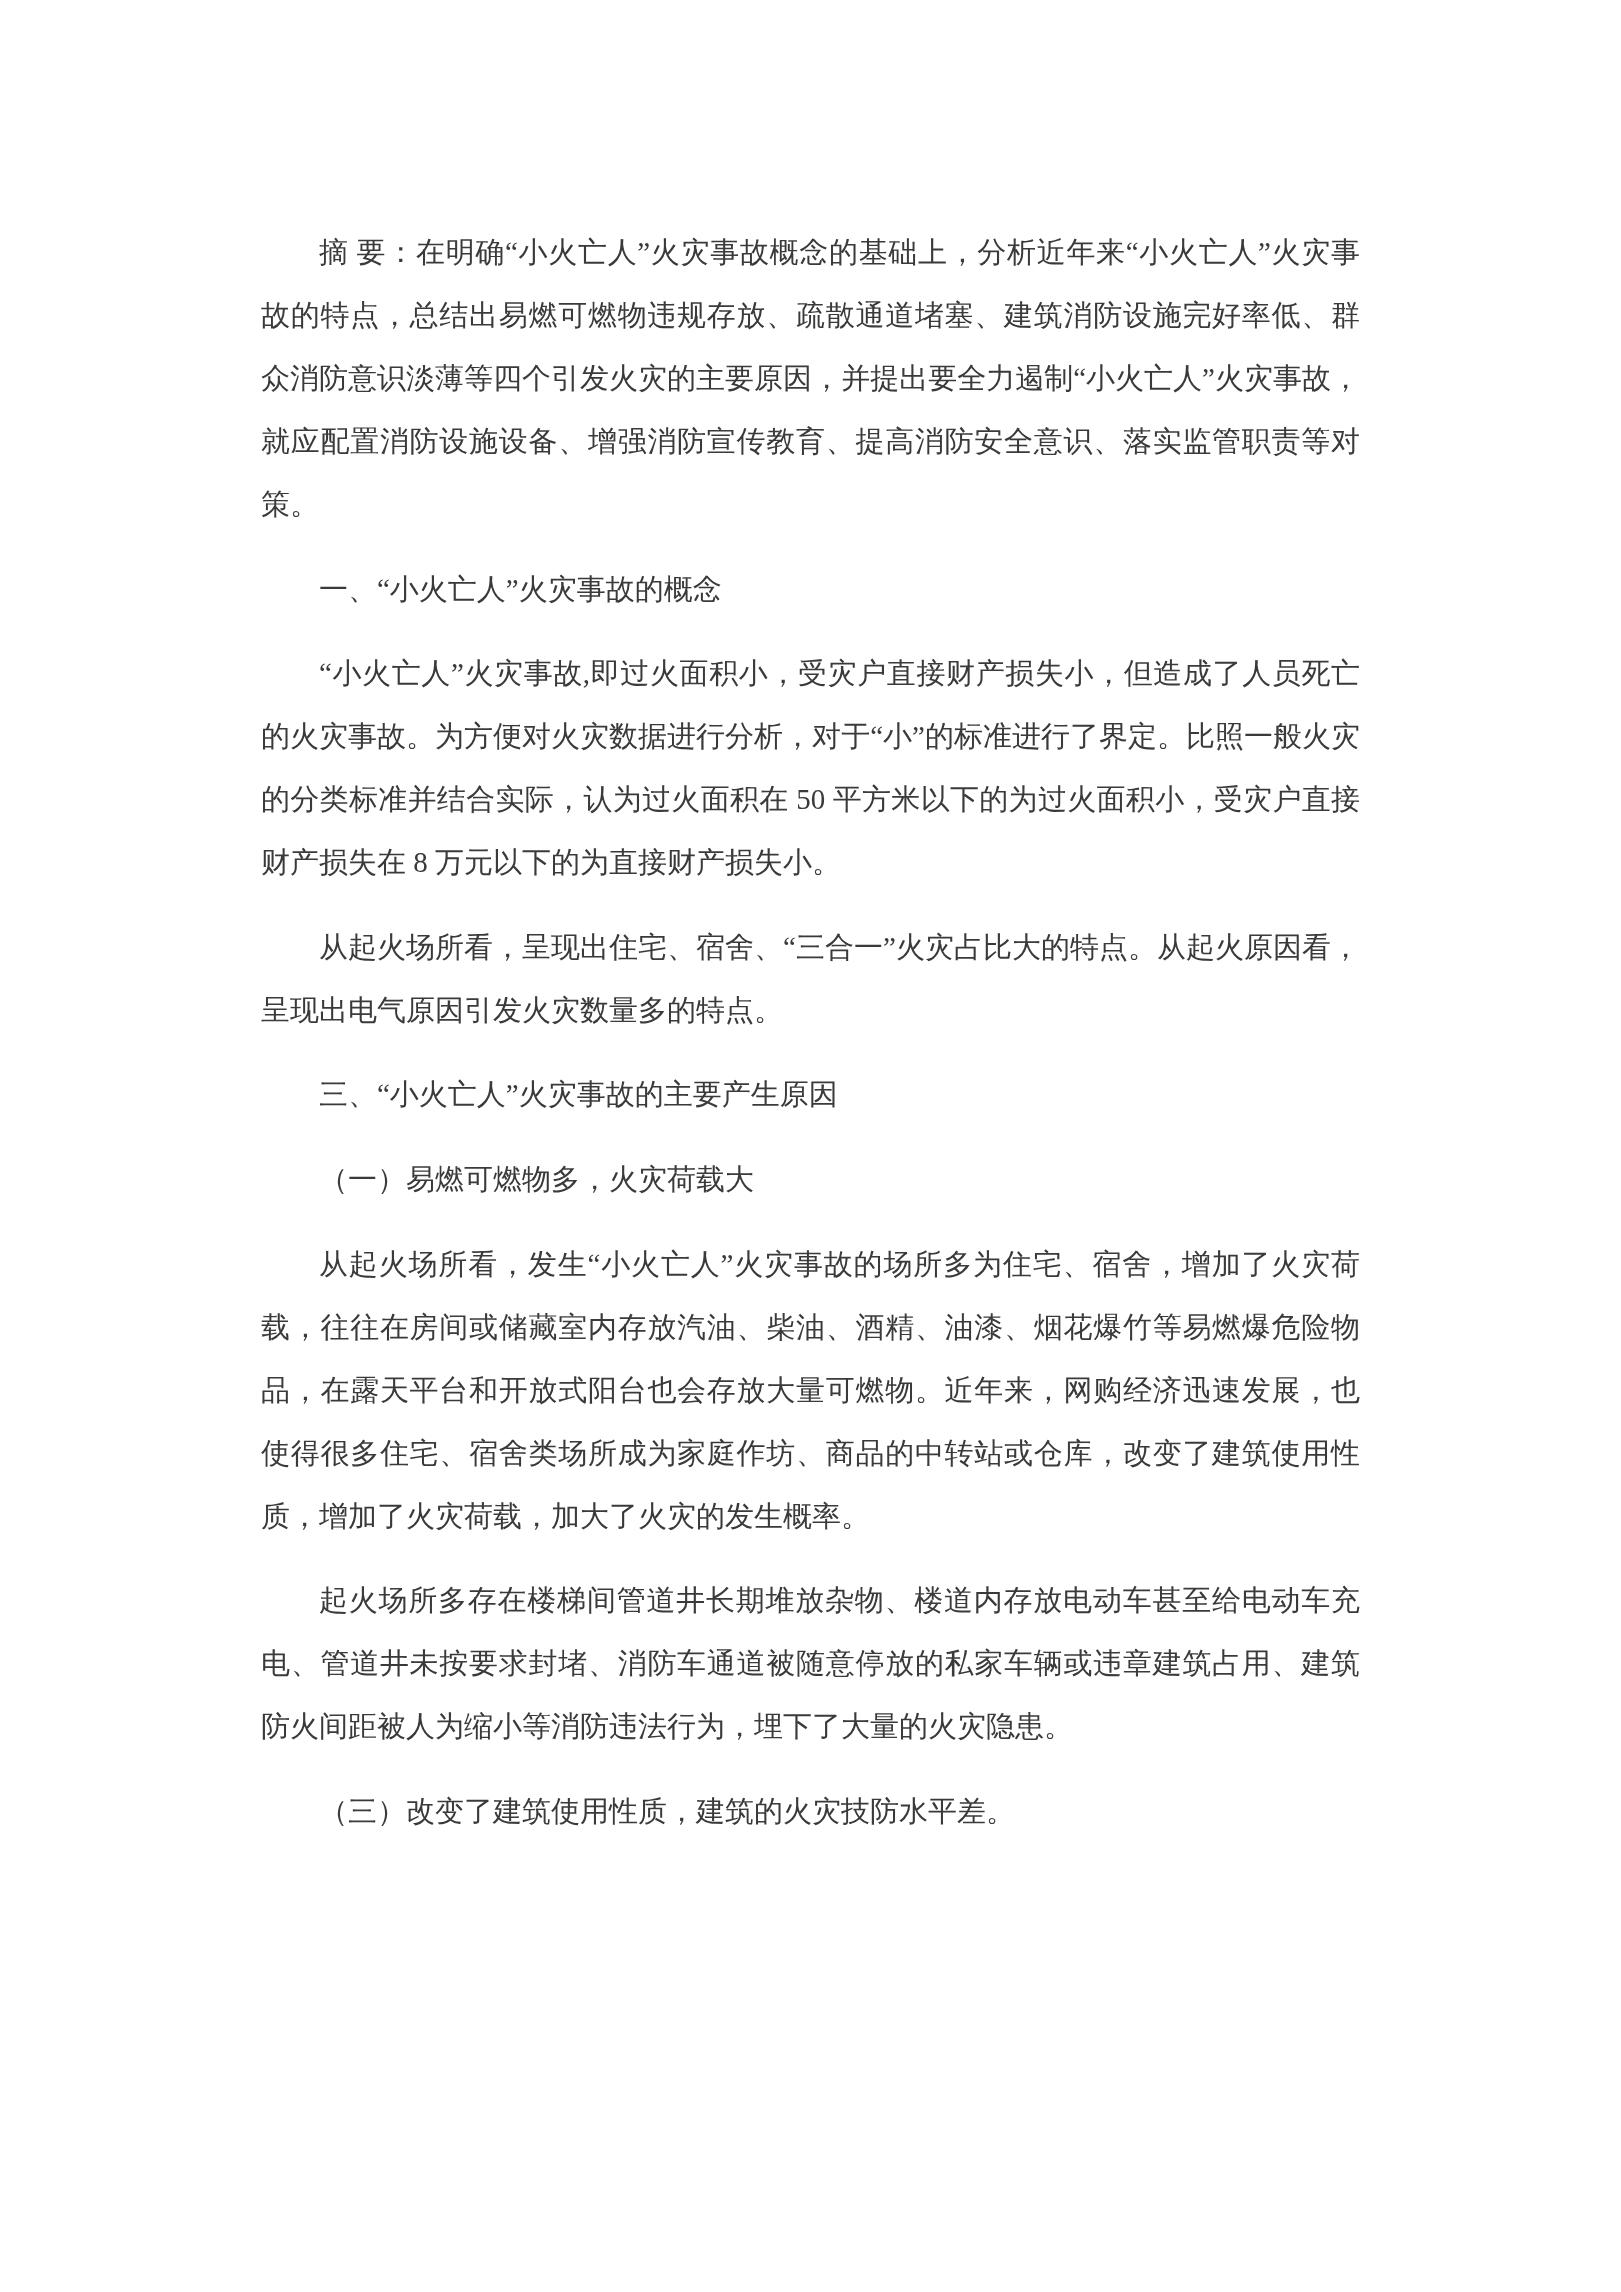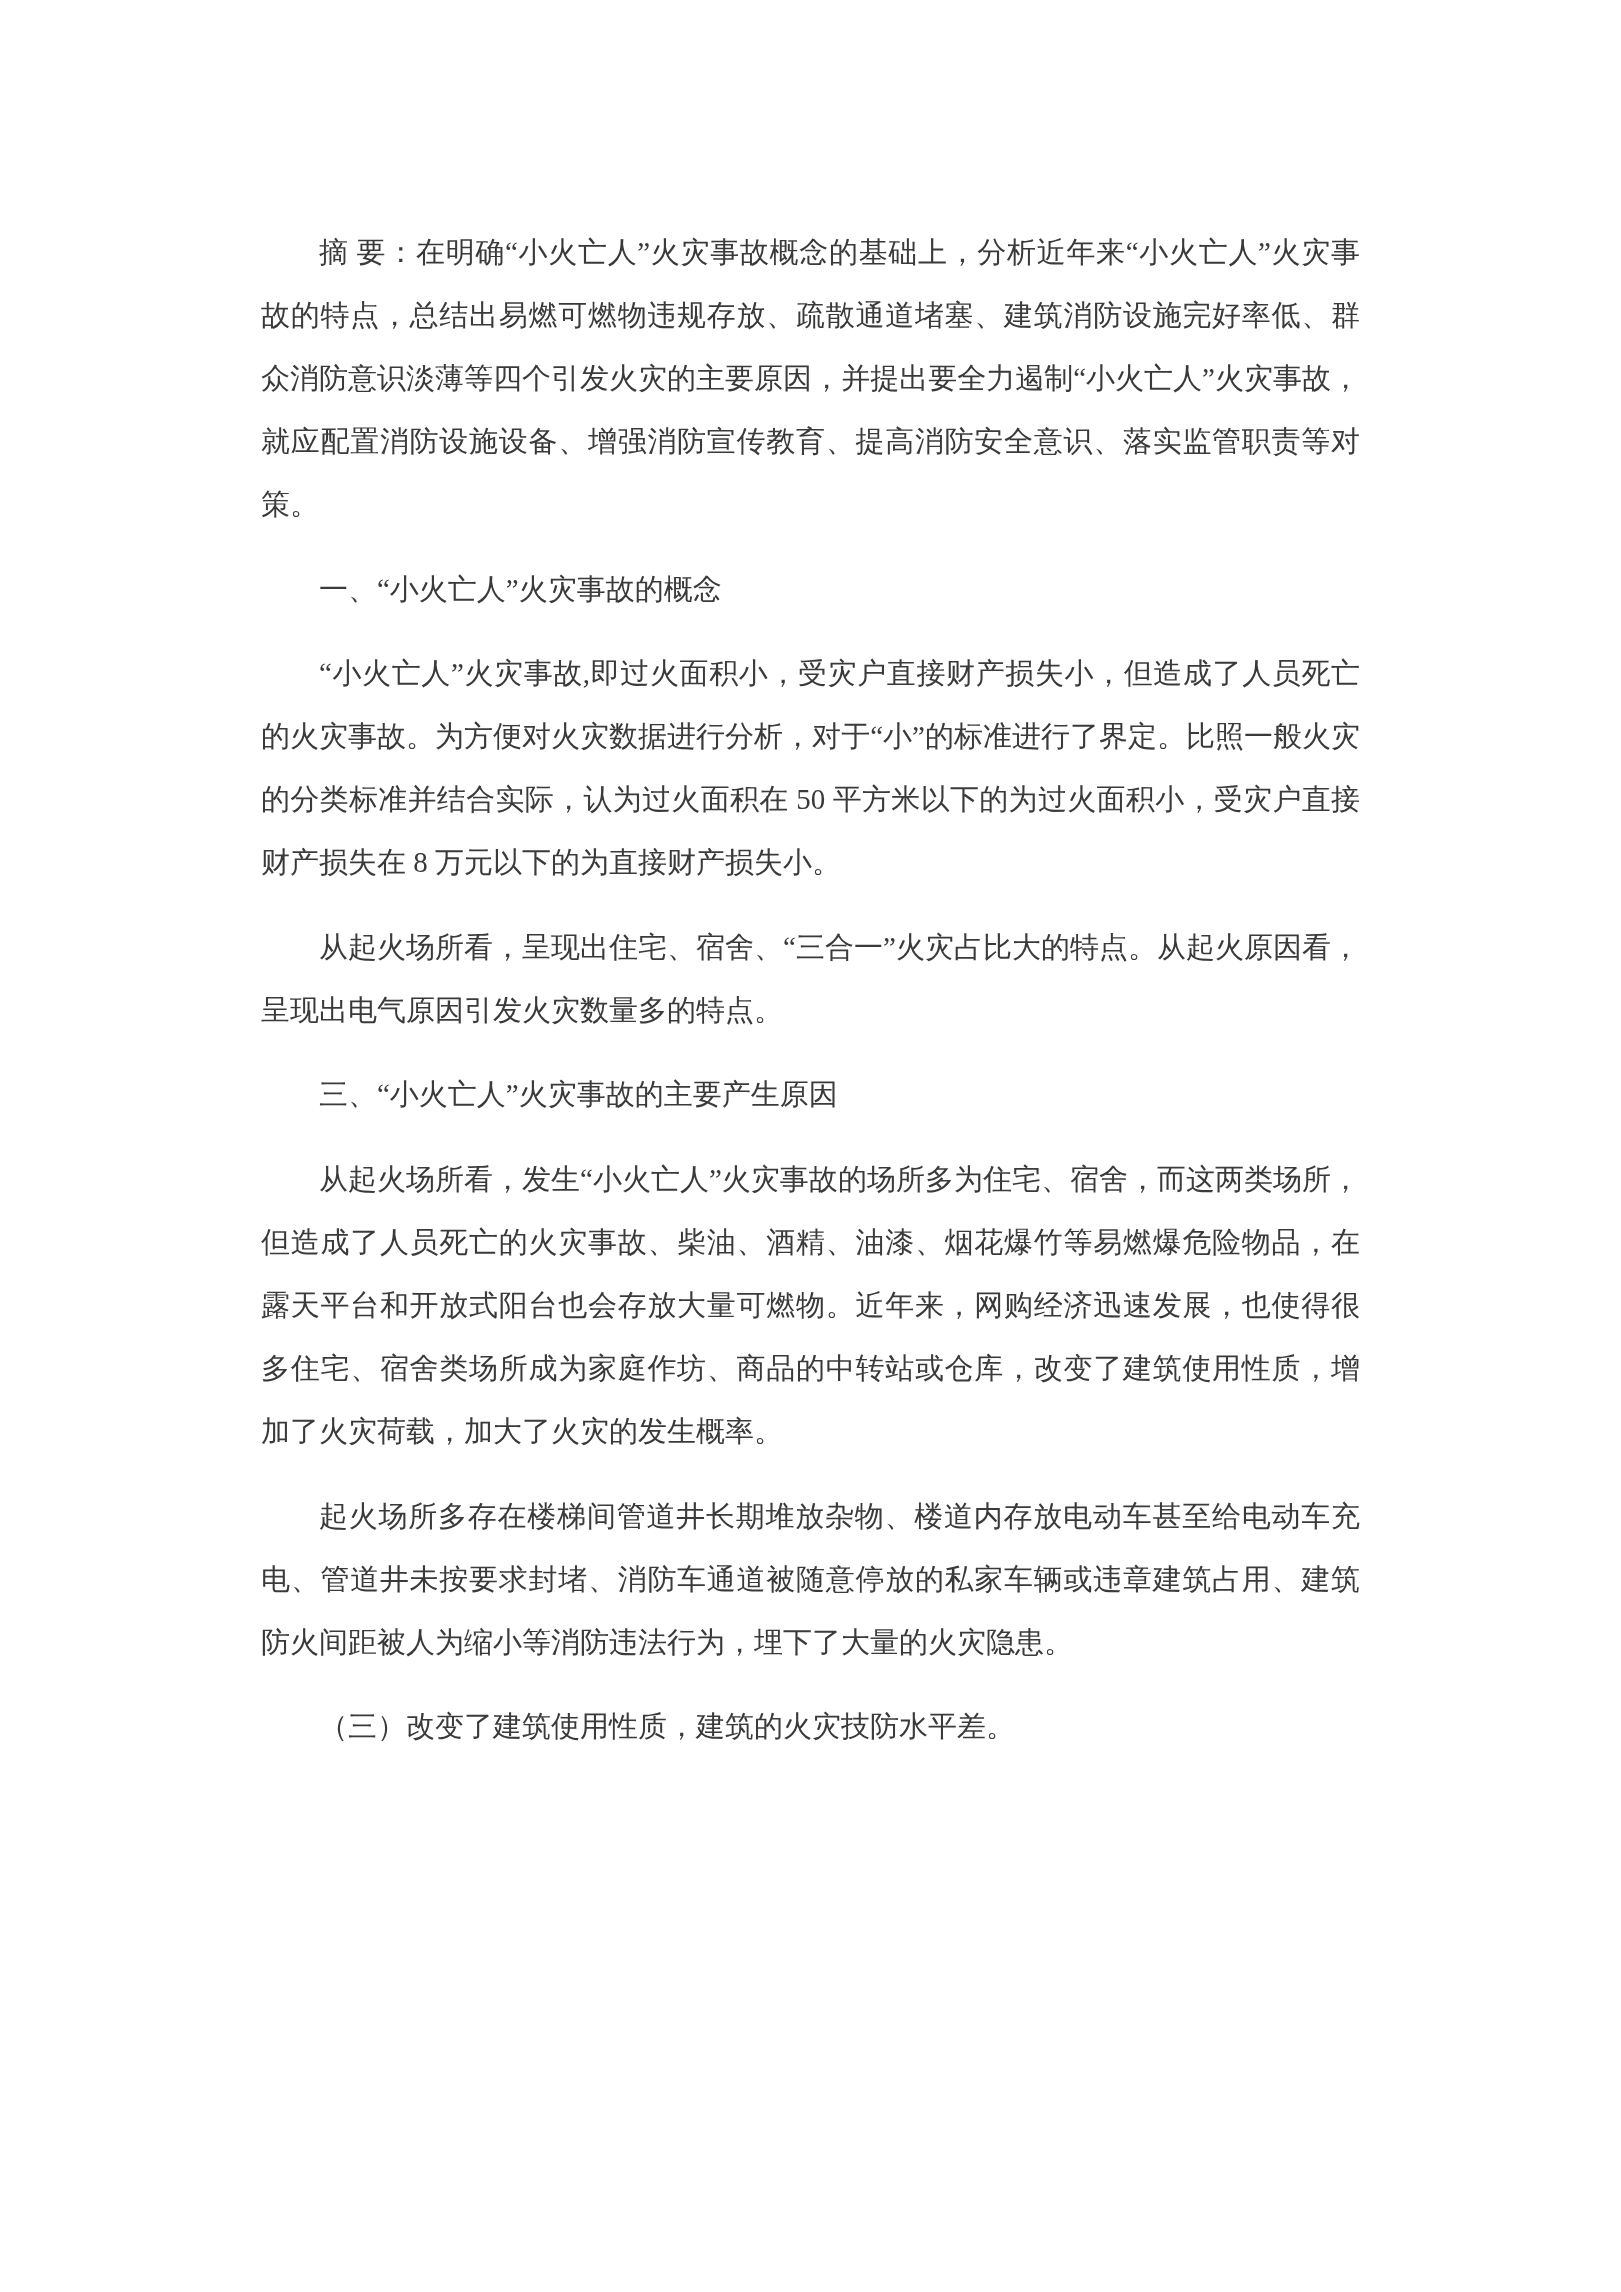--- a/index.html
+++ b/index.html
@@ -32,17 +32,18 @@
 </style>
 </head>
 <body>
 
 <div class="page">
   <p class="block">摘 要：在明确“小火亡人”火灾事故概念的基础上，分析近年来“小火亡人”火灾事故的特点，总结出易燃可燃物违规存放、疏散通道堵塞、建筑消防设施完好率低、群众消防意识淡薄等四个引发火灾的主要原因，并提出要全力遏制“小火亡人”火灾事故，就应配置消防设施设备、增强消防宣传教育、提高消防安全意识、落实监管职责等对策。</p>
   <p class="block">一、“小火亡人”火灾事故的概念</p>
   <p class="block">“小火亡人”火灾事故,即过火面积小，受灾户直接财产损失小，但造成了人员死亡的火灾事故。为方便对火灾数据进行分析，对于“小”的标准进行了界定。比照一般火灾的分类标准并结合实际，认为过火面积在 50 平方米以下的为过火面积小，受灾户直接财产损失在 8 万元以下的为直接财产损失小。</p>
   <p class="block">从起火场所看，呈现出住宅、宿舍、“三合一”火灾占比大的特点。从起火原因看，呈现出电气原因引发火灾数量多的特点。</p>
   <p class="block">三、“小火亡人”火灾事故的主要产生原因</p>
-  <p class="block">从起火场所看，发生“小火亡人”火灾事故的场所多为住宅、宿舍，而这两类场所，但造成了人员死亡的火灾事故、柴油、酒精、油漆、烟花爆竹等易燃爆危险物品，在露天平台和开放式阳台也会存放大量可燃物。近年来，网购经济迅速发展，也使得很多住宅、宿舍类场所成为家庭作坊、商品的中转站或仓库，改变了建筑使用性质，增加了火灾荷载，加大了火灾的发生概率。</p>
+  <p class="block">（一）易燃可燃物多，火灾荷载大</p>
+  <p class="block">从起火场所看，发生“小火亡人”火灾事故的场所多为住宅、宿舍，增加了火灾荷载，往往在房间或储藏室内存放汽油、柴油、酒精、油漆、烟花爆竹等易燃爆危险物品，在露天平台和开放式阳台也会存放大量可燃物。近年来，网购经济迅速发展，也使得很多住宅、宿舍类场所成为家庭作坊、商品的中转站或仓库，改变了建筑使用性质，增加了火灾荷载，加大了火灾的发生概率。</p>
   <p class="block">起火场所多存在楼梯间管道井长期堆放杂物、楼道内存放电动车甚至给电动车充电、管道井未按要求封堵、消防车通道被随意停放的私家车辆或违章建筑占用、建筑防火间距被人为缩小等消防违法行为，埋下了大量的火灾隐患。</p>
   <p class="block">（三）改变了建筑使用性质，建筑的火灾技防水平差。</p>
 </div>
 
 
 </body></html>

